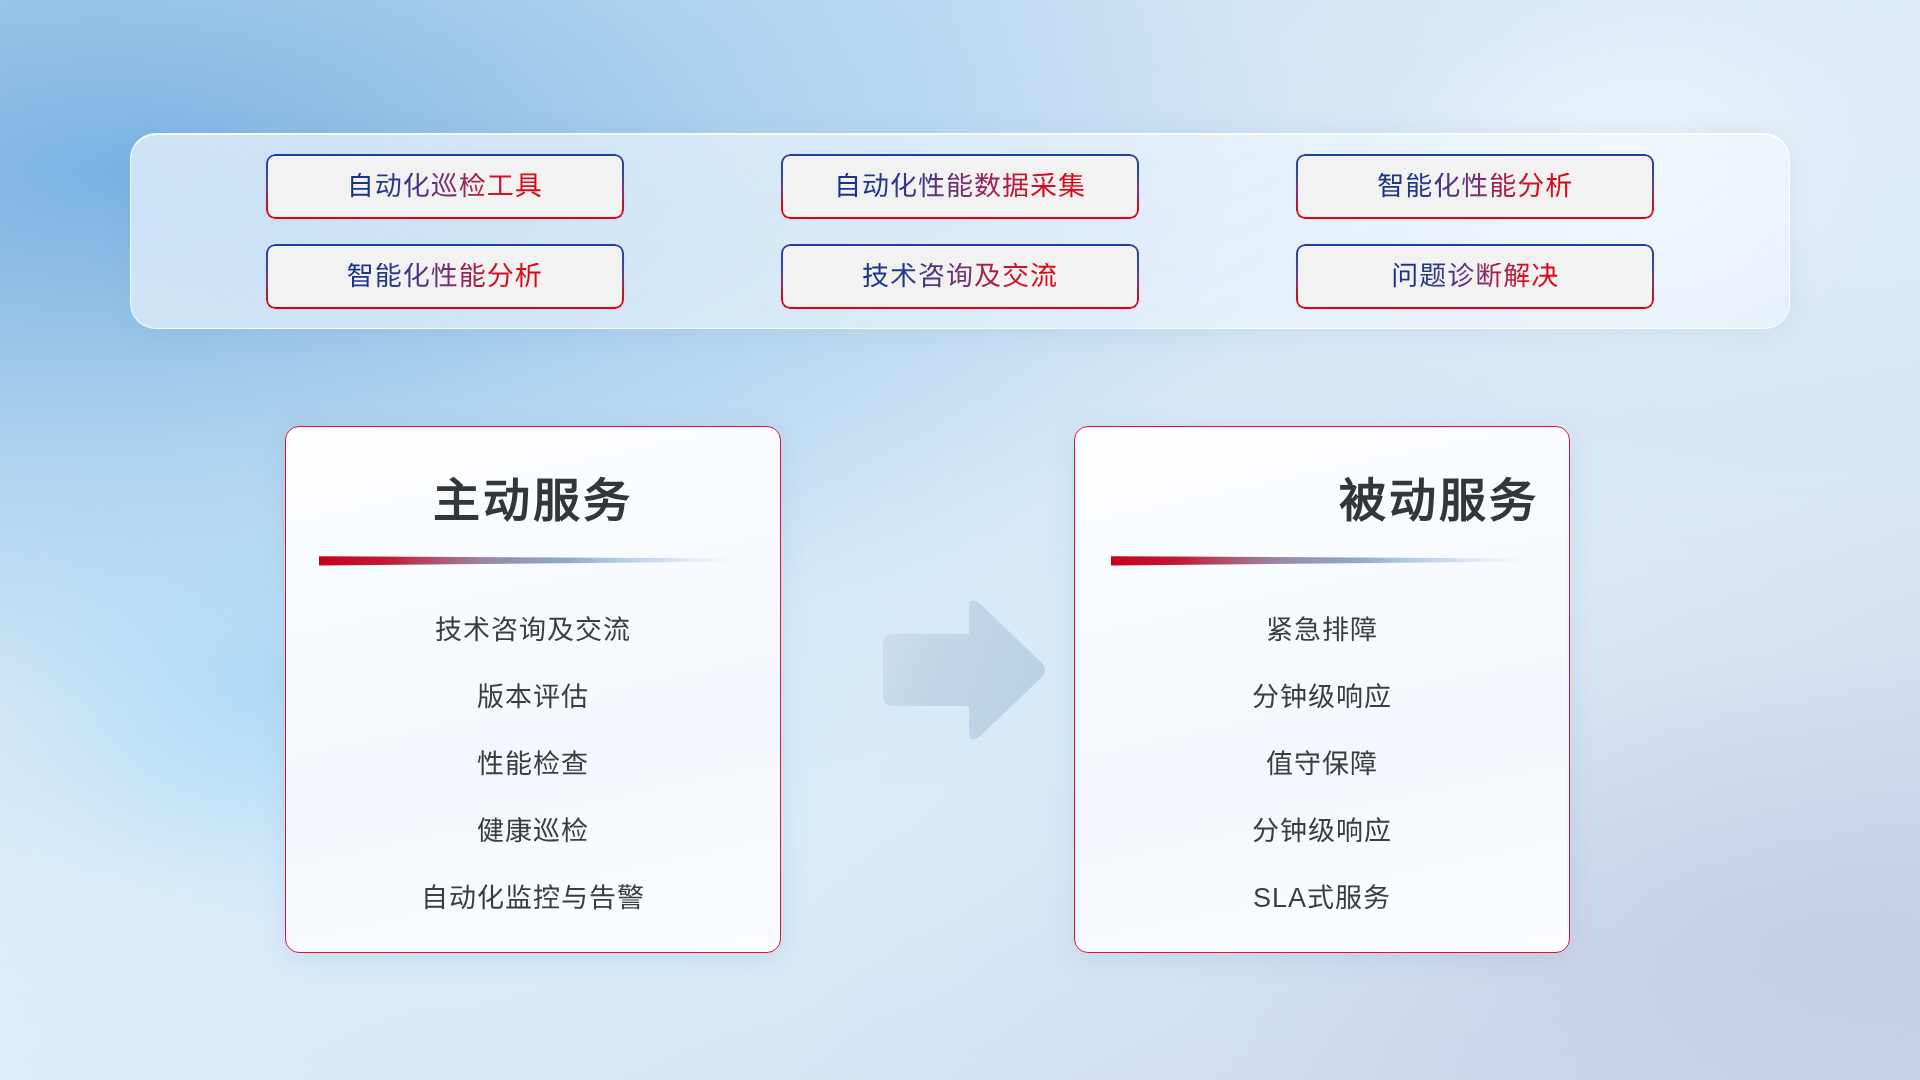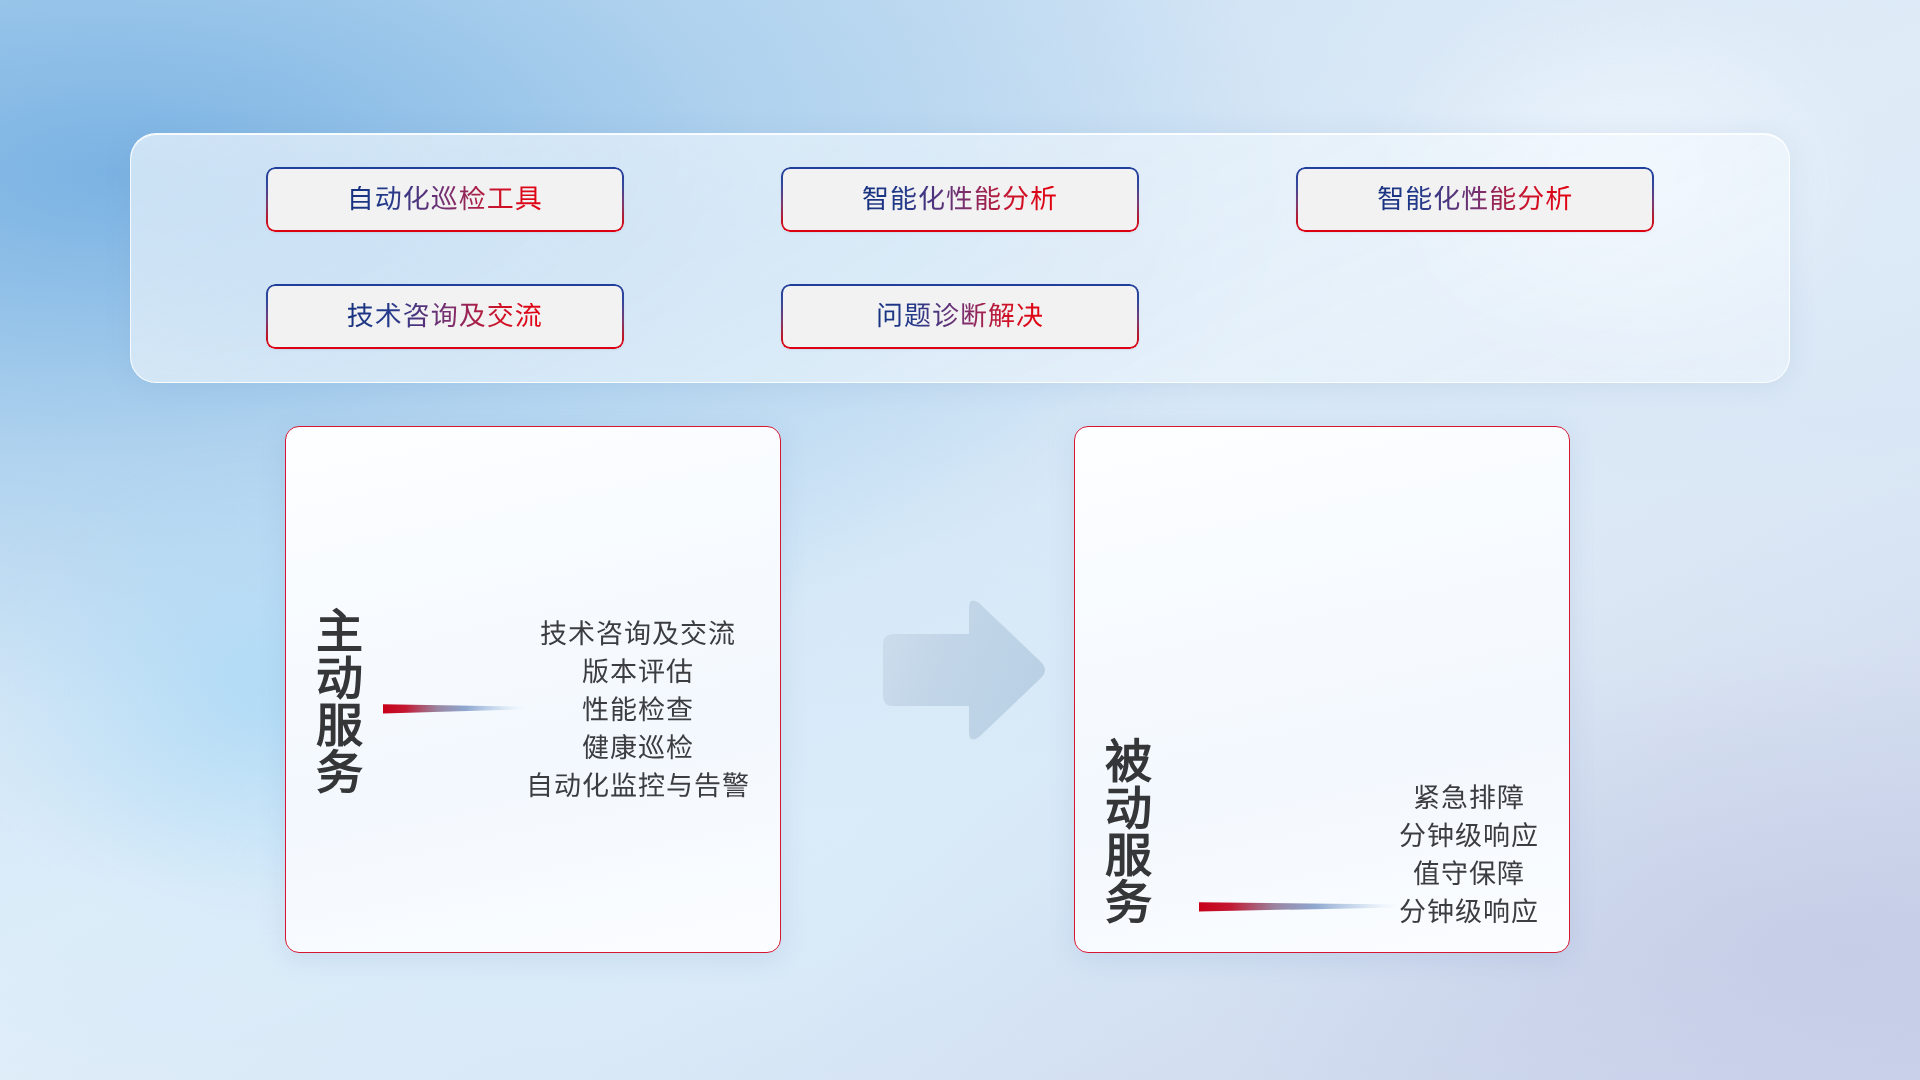--- a/index.html
+++ b/index.html
@@ -33,21 +33,21 @@
     content:"";
     position:absolute; right:-60px; top:-80px; width:720px; height:520px;
     background:radial-gradient(closest-side, rgba(239,246,253,0.9), rgba(239,246,253,0) 70%);
     filter:blur(26px); pointer-events:none;
   }
 
   
   .top-panel{
     position:absolute;
     left:130px; top:133px;
-    width:1660px; height:250px;
+    width:1660px; height:196px;
     border-radius:26px;
     background:linear-gradient(155deg, rgba(255,255,255,0.62) 0%, rgba(250,253,255,0.50) 40%, rgba(244,250,255,0.44) 100%);
     border:1px solid rgba(255,255,255,0.85);
     box-shadow:0 2px 26px rgba(110,150,195,0.16), inset 0 1px 0 rgba(255,255,255,0.9);
     backdrop-filter:blur(6px);
     display:grid;
     grid-template-columns:repeat(3,1fr);
     grid-auto-rows:1fr;
     align-items:center;
     justify-items:center;
@@ -91,21 +91,21 @@
   
   .card{
     position:absolute;
     top:426px;
     width:496px; height:527px;
     border-radius:14px;
     border:1.4px solid #d61732;
     background:linear-gradient(168deg,#fdfeff 0%,#f7fbff 34%,#f3f8fe 62%,#fbfdff 100%);
     box-shadow:0 6px 26px rgba(100,140,190,0.16);
     padding:46px 30px 26px;
-    display:flex; flex-direction:row; align-items:center;
+    display:flex; flex-direction:column; align-items:center;
     z-index:3;
   }
   .card.left { left:285px; }
   .card.right{ left:1074px;align-items:flex-end; }
 
   .card-title{
     font-size:47px; font-weight:700; letter-spacing:3px;
     color:#343638; line-height:1;
     margin-top:4px;
   }
@@ -146,20 +146,23 @@
 <body>
 
 <div id="stage">
 
   <div class="top-panel">
 
     <div class="pill">
       <span class="pill-label">自动化巡检工具</span>
     </div>
 
+    <div class="pill">
+      <span class="pill-label">自动化性能数据采集</span>
+    </div>
 
     <div class="pill">
       <span class="pill-label">智能化性能分析</span>
     </div>
 
     <div class="pill">
       <span class="pill-label">智能化性能分析</span>
     </div>
 
     <div class="pill">
@@ -245,17 +248,18 @@
         </defs>
         <path d="M0,2.2 L428,4.6 L428,7.4 L0,11.5 Z" fill="url(#divGradR)"></path>
       </svg>
     </div>
 
     <ul class="card-list">
       <li>紧急排障</li>
       <li>分钟级响应</li>
       <li>值守保障</li>
       <li>分钟级响应</li>
+      <li>SLA式服务</li>
     </ul>
 
   </div>
 
 </div>
 
 </body></html>

